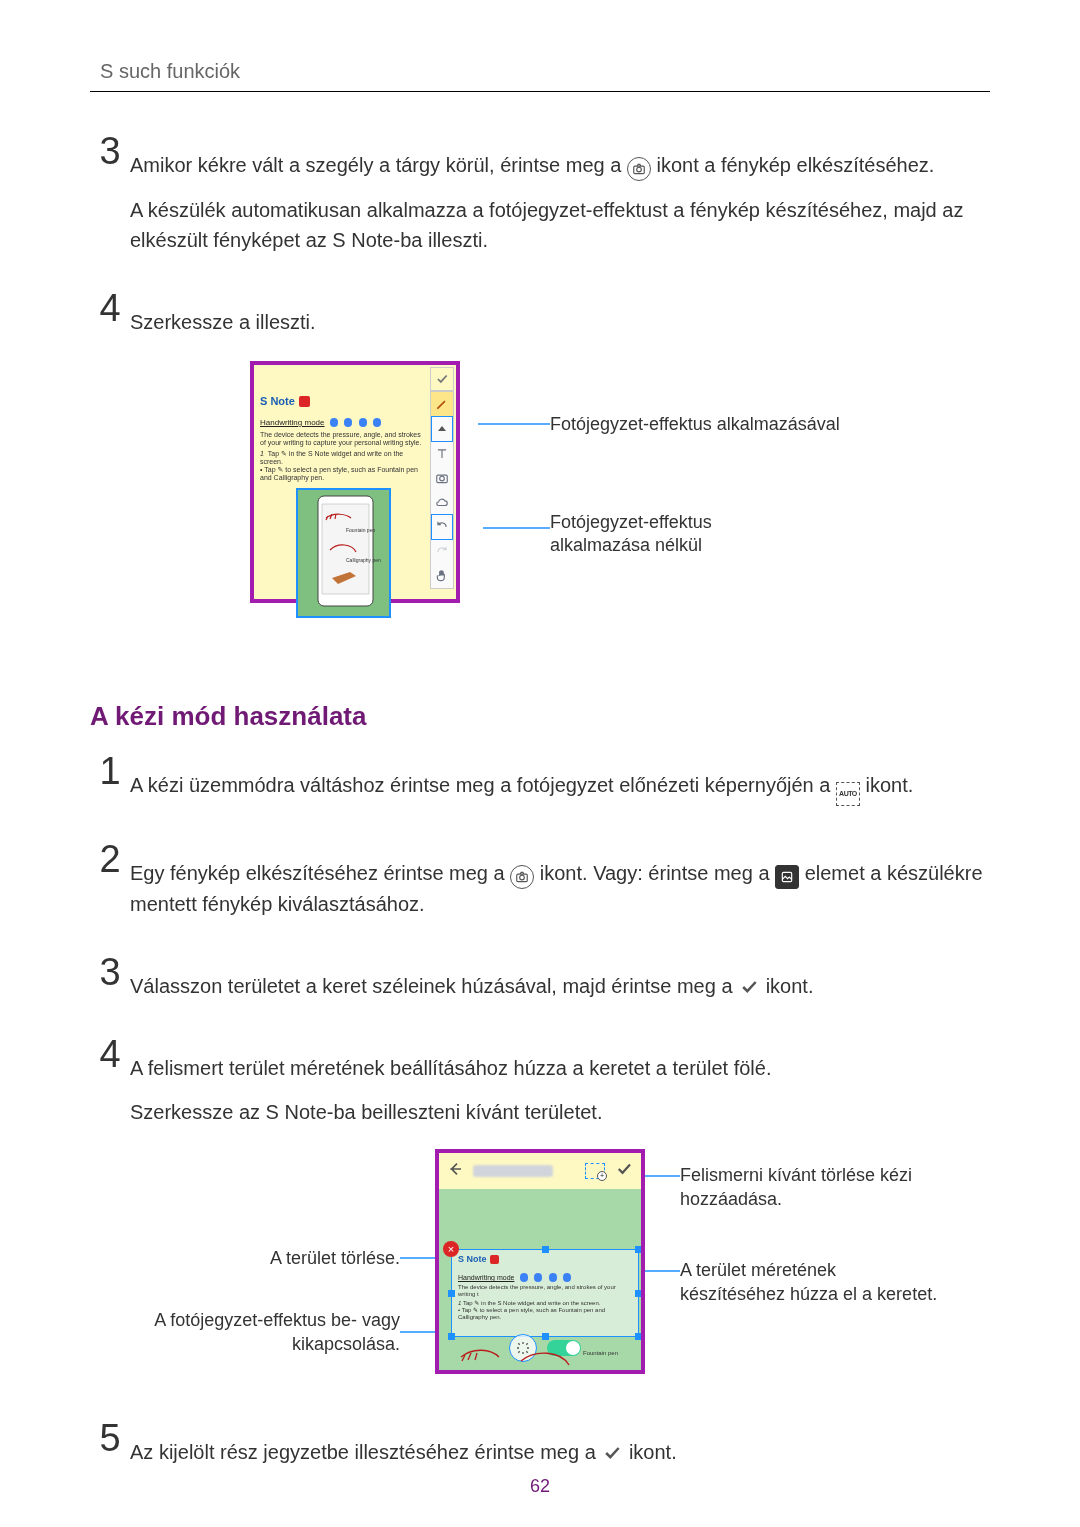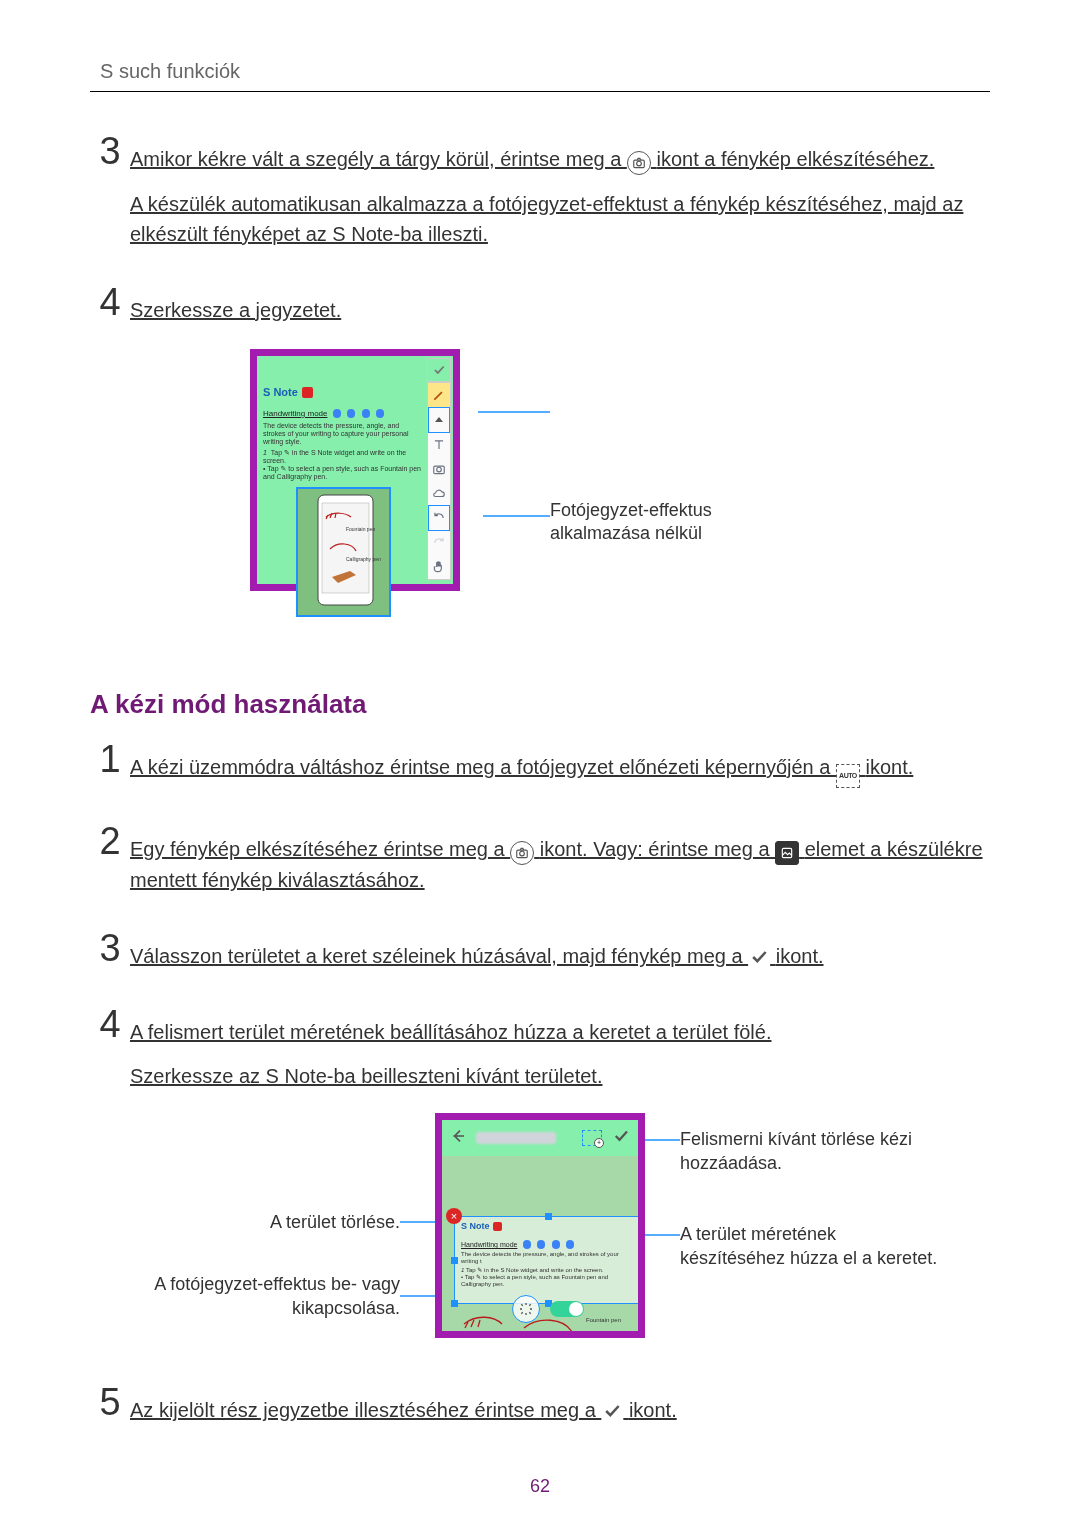--- a/index.html
+++ b/index.html
@@ -41,21 +41,21 @@
     text-align: center;
     flex: 0 0 40px;
   }
   .step-body {
     flex: 1;
     font-size: 20px;
     line-height: 1.5;
     color: #333;
     padding-top: 8px;
   }
-  .step-body p { margin: 4px 0 14px 0; text-decoration: underline; }
+  .step-body p { margin: 10px 0 14px 0; }
   .inline-icon {
     display: inline-flex;
     align-items: center;
     justify-content: center;
     width: 22px;
     height: 22px;
     vertical-align: -4px;
   }
   .inline-icon.circle {
     border: 1px solid #555;
@@ -82,22 +82,22 @@
     text-align: center;
     font-size: 18px;
     color: #701a75;
   }
   .callout-label {
     font-size: 18px;
     color: #333;
     line-height: 1.3;
   }
   .figure-box {
-    border: 7px solid #a21caf;
-    background: #86efac;
+    border: 4px solid #a21caf;
+    background: #fef9c3;
     box-sizing: border-box;
   }
   .snote-title { color:#1a5fb4; font-size:11px; font-weight:bold; }
   .snote-small { font-size:7px; color:#333; line-height:1.15; }
   .snote-mode-label { font-size:8px; color:#222; text-decoration: underline; text-align: right; }
   .snote-badge { display:inline-block; background:#3b82f6; color:#fff; font-size:7px; padding:1px 3px; border-radius:6px; margin:0 1px; }
   .tool {
     display:flex; align-items:center; justify-content:center;
     height:24px; color:#6b7280; font-size:14px;
   }
@@ -130,21 +130,21 @@
         </span>
         <span> ikont a fénykép elkészítéséhez.</span>
       </p>
       <p>A készülék automatikusan alkalmazza a fotójegyzet-effektust a fénykép készítéséhez, majd az elkészült fényképet az S Note-ba illeszti.</p>
     </div>
   </div>
 
   <div class="step">
     <div class="step-num">4</div>
     <div class="step-body">
-      <p>Szerkessze a jegyzetet.</p>
+      <p>Szerkessze a illeszti.</p>
     </div>
   </div>
 
   <div style="position:relative; width:600px; height:260px; margin:10px auto 0 auto; left:-50px;">
     <svg style="position:absolute; left:0; top:0;" width="600" height="260">
       <line x1="288" y1="63" x2="360" y2="63" stroke="#1e90ff" stroke-width="1.5"></line>
       <line x1="293" y1="167" x2="360" y2="167" stroke="#1e90ff" stroke-width="1.5"></line>
     </svg>
 
     <div class="figure-box" style="position:absolute; left:60px; top:0; width:210px; height:242px; padding:4px;">
@@ -227,20 +227,21 @@
             </g>
             <g fill="#b45309" opacity="0.8">
               <path d="M34 88l18-6 6 4-18 8z"></path>
             </g>
             <text x="48" y="42" font-size="5" fill="#333">Fountain pen</text>
             <text x="48" y="72" font-size="5" fill="#333">Calligraphy pen</text>
           </svg>
         </div>
       </div>
     </div>
+    <div class="callout-label" style="position:absolute; left:360px; top:52px; width:300px;">Fotójegyzet-effektus alkalmazásával</div>
     <div class="callout-label" style="position:absolute; left:360px; top:150px; width:260px;">Fotójegyzet-effektus alkalmazása nélkül</div>
   </div>
 
   <div class="section-heading">A kézi mód használata</div>
 
   <div class="step">
     <div class="step-num">1</div>
     <div class="step-body">
       <p>
         <span>A kézi üzemmódra váltáshoz érintse meg a fotójegyzet előnézeti képernyőjén a </span>
@@ -271,21 +272,21 @@
         </span>
         <span> elemet a készülékre mentett fénykép kiválasztásához.</span>
       </p>
     </div>
   </div>
 
   <div class="step">
     <div class="step-num">3</div>
     <div class="step-body">
       <p>
-        <span>Válasszon területet a keret széleinek húzásával, majd fénykép meg a </span>
+        <span>Válasszon területet a keret széleinek húzásával, majd érintse meg a </span>
         <span class="inline-icon">
           <svg width="20" height="20" viewBox="0 0 24 24" fill="none" stroke="#555" stroke-width="3">
               <path d="M5 12l5 5L20 6"></path>
             </svg>
         </span>
         <span> ikont.</span>
       </p>
     </div>
   </div>
 

